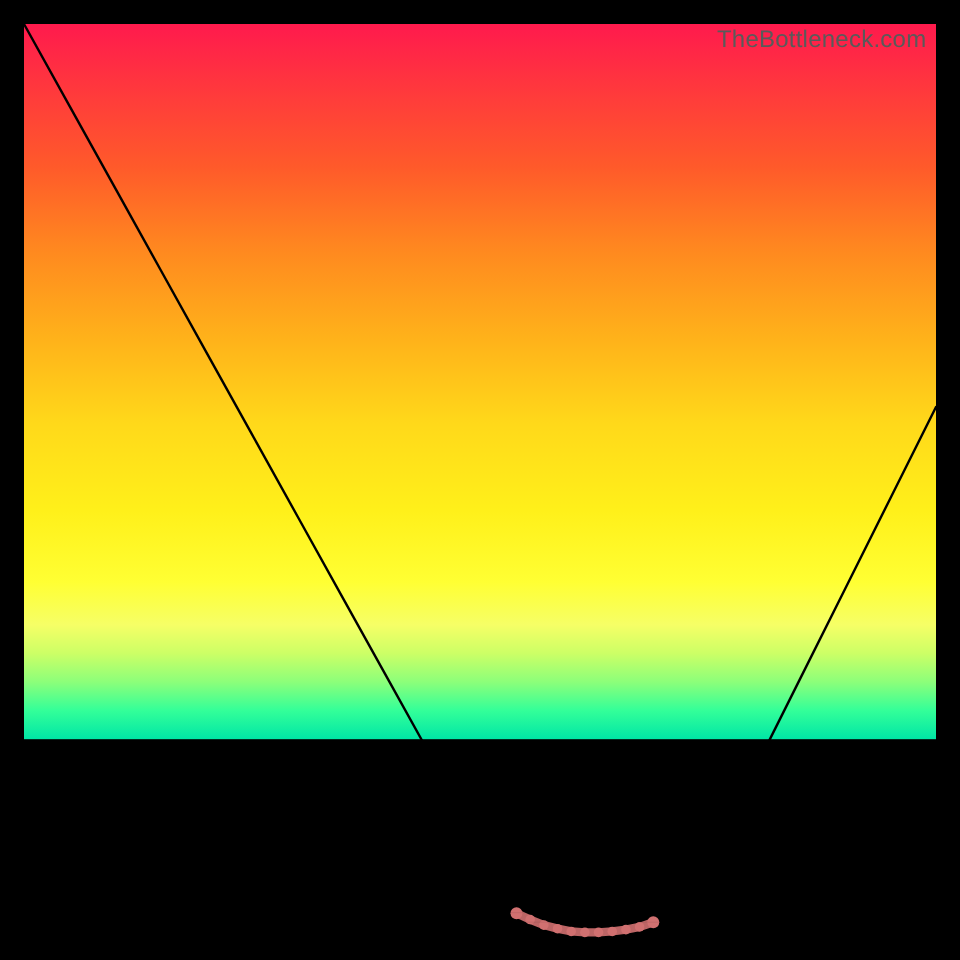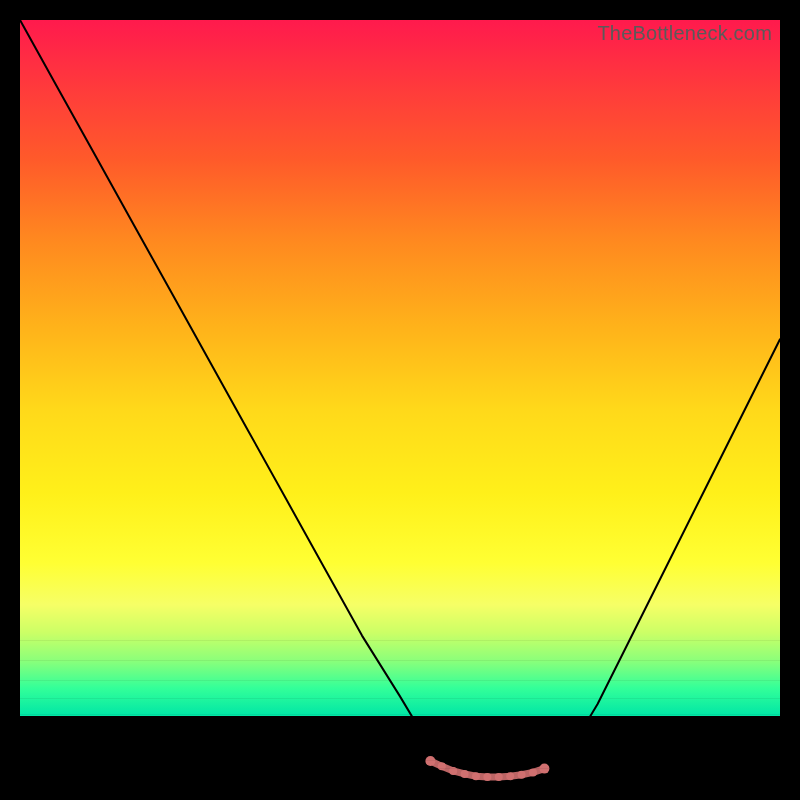--- a/index.html
+++ b/index.html
@@ -17,21 +17,21 @@
     top: 0;
     width: 800px;
     height: 800px;
     background: #000;
   }
   .plot {
     position: absolute;
     left: 20px;
     top: 20px;
     width: 760px;
-    height: 696px;
+    height: 596px;
     background: linear-gradient(to bottom,
       #ff1a4d 0%,
       #ff3b3b 10%,
       #ff5a2a 20%,
       #ff8a1f 32%,
       #ffb21a 44%,
       #ffd91a 56%,
       #fff01a 68%,
       #ffff33 78%,
       #f6ff66 84%,

